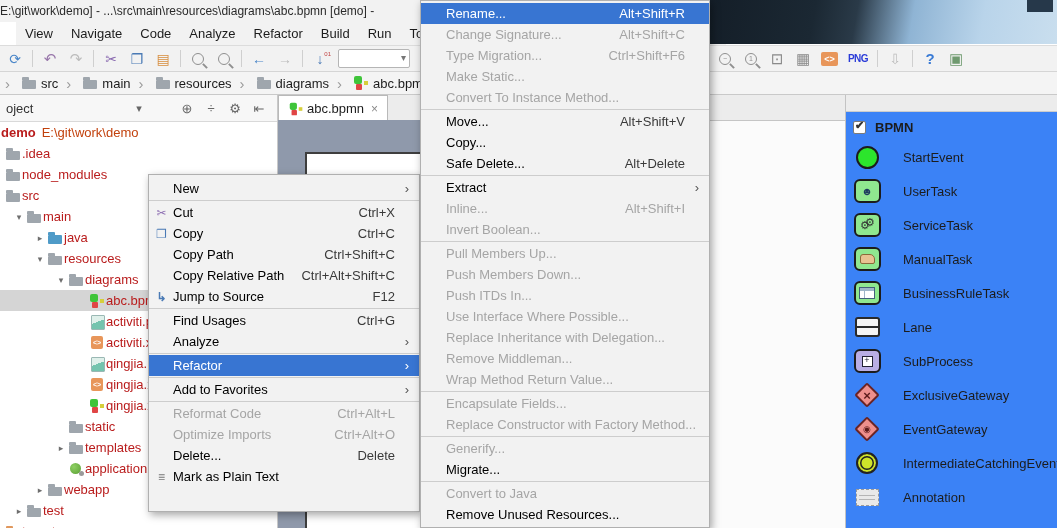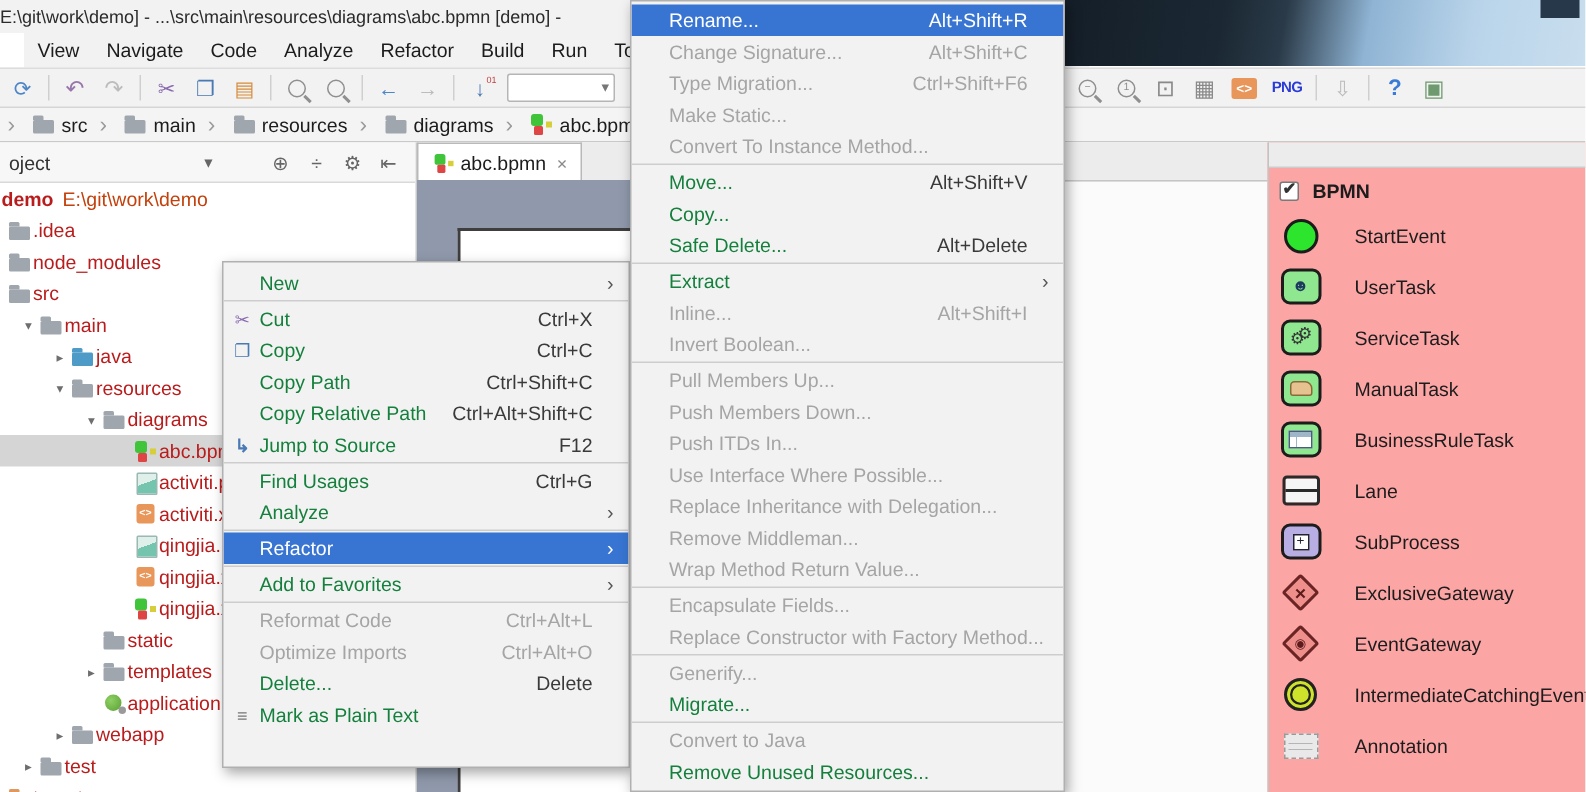--- a/index.html
+++ b/index.html
@@ -108,21 +108,21 @@
   .tab { display:flex; align-items:center; background:#fff; border:1px solid #b9b9b9; border-bottom:none;
          padding:0 9px; font-size:13px; height:26px; }
   .tab .tree-ic { transform:scale(0.9); }
   .tab-label { margin-left:2px; }
   .tab-close { margin-left:7px; color:#8a8a8a; font-size:12px; }
   .canvas-slate { position:absolute; left:0; top:25px; width:142px; bottom:0; background:var(--slate-canvas,#8f99ab); }
   .canvas-white { position:absolute; left:27px; top:32px; right:0; bottom:0; background:#fff;
                   border-top:2px solid #3e3e3e; border-left:2px solid #3e3e3e; }
 
   
-  .palette { position:absolute; left:845px; top:95px; right:0; bottom:0; background:#fca5a5;
+  .palette { position:absolute; left:845px; top:95px; right:0; bottom:0; background:#3b82f6;
              border-left:1px solid #c3c3c3; }
   .palette-top { height:17px; background:#ececec; border-bottom:1px solid #cccccc; }
   .palette-group { display:flex; align-items:center; height:26px; padding-left:7px;
                    font-weight:bold; font-size:13px; margin-top:2px; }
   .palette-title { margin-left:9px; }
   .cb { position:relative; width:13px; height:13px; border:1px solid #7a7a7a; background:#fff; border-radius:2px; }
   .cb::after { content:"✔"; position:absolute; left:1px; top:-3px; font-size:11px; color:#333; }
   .palette-item { display:flex; align-items:center; height:34px; padding-left:5px; font-size:13px; }
   .pi { position:relative; width:32px; height:28px; flex:none;
         display:flex; align-items:center; justify-content:center; }
@@ -166,21 +166,21 @@
   .refactor-menu { left:420px; top:0; width:290px; height:528px; padding-top:2px; z-index:11; }
   .menu-sep { border-top:1px solid #cdcdcd; margin:1px 0; }
   .menu-row { height:21px; display:flex; align-items:center; padding:0 10px 0 4px; }
   .refactor-menu .menu-row { padding-left:22px; }
   .mi-icon { width:17px; text-align:center; font-size:12px; flex:none; }
   .mi-icon.ic-cut::before { content:"✂"; color:#8a6ab0; }
   .mi-icon.ic-copy::before { content:"❐"; color:#4a7ab5; }
   .mi-icon.ic-paste::before { content:"▤"; color:#d78d3e; }
   .mi-icon.ic-jump-to-source::before { content:"↳"; color:#4a7ab5; font-weight:bold; }
   .mi-icon.ic-mark-plain-text::before { content:"≡"; color:#777; }
-  .mi-label { margin-left:3px; color:#15803d; white-space:nowrap; }
+  .mi-label { margin-left:3px; color:#000000; white-space:nowrap; }
   .mi-shortcut { margin-left:auto; color:#3a3a3a; padding-left:12px; white-space:nowrap; }
   .mi-arrow { width:10px; margin-left:4px; color:#555; font-size:13px; text-align:right; flex:none; }
   .menu-row.disabled .mi-label, .menu-row.disabled .mi-shortcut { color:#a5a5a5; }
   .menu-row.selected { background:var(--selection-blue,#3875d2); }
   .menu-row.selected .mi-label, .menu-row.selected .mi-shortcut,
   .menu-row.selected .mi-arrow { color:#fff; }
 </style>
 </head>
 <body>
 

